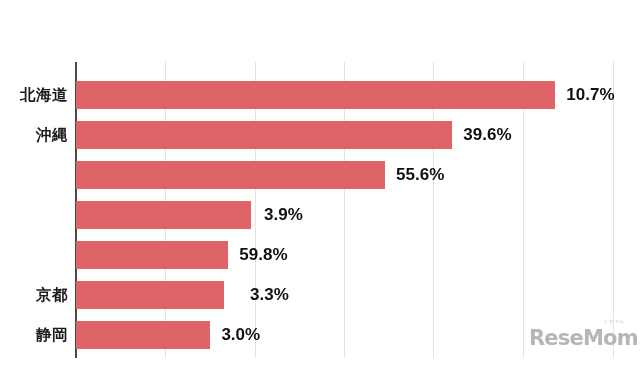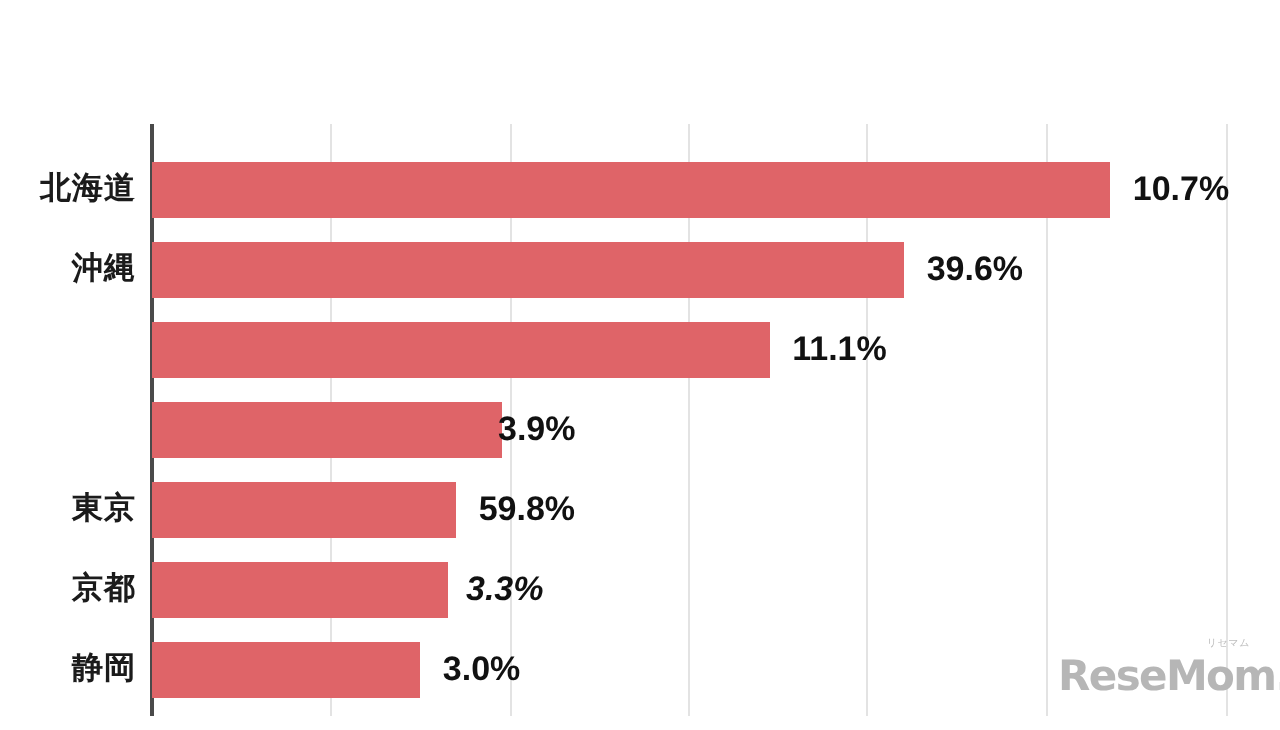--- a/index.html
+++ b/index.html
@@ -155,41 +155,40 @@
       <div class="row">
         <div class="cat-label">沖縄</div>
         <div class="bar-track">
           <div class="bar" style="width: 376.32px; background: rgb(223, 100, 104);"></div>
           <div class="value-label" style="left: 387.32px;">39.6%</div>
         </div>
       </div>
       <div class="row">
         <div class="bar-track">
           <div class="bar" style="width: 309.12px; background: rgb(223, 100, 104);"></div>
-          <div class="value-label" style="left: 320.12px;">11.1%</div>
+          <div class="value-label" style="left: 320.12px;">55.6%</div>
         </div>
       </div>
       <div class="row">
         <div class="bar-track">
           <div class="bar" style="width: 174.72px; background: rgb(223, 100, 104);"></div>
-          <div class="value-label" style="left: 173px;">3.9%</div>
-        </div>
-      </div>
-      <div class="row">
-        <div class="cat-label">東京</div>
+          <div class="value-label" style="left: 188px;">3.9%</div>
+        </div>
+      </div>
+      <div class="row">
         <div class="bar-track">
           <div class="bar" style="width: 152.32px; background: rgb(223, 100, 104);"></div>
           <div class="value-label" style="left: 163.32px;">59.8%</div>
         </div>
       </div>
       <div class="row">
         <div class="cat-label">京都</div>
         <div class="bar-track">
           <div class="bar" style="width: 147.84px; background: rgb(223, 100, 104);"></div>
-          <div class="value-label" style="left: 157px; font-style: italic;">3.3%</div>
+          <div class="value-label" style="left: 174px;">3.3%</div>
         </div>
       </div>
       <div class="row">
         <div class="cat-label">静岡</div>
         <div class="bar-track">
           <div class="bar" style="width: 134.4px; background: rgb(223, 100, 104);"></div>
           <div class="value-label" style="left: 145.4px;">3.0%</div>
         </div>
       </div>
     </div>

